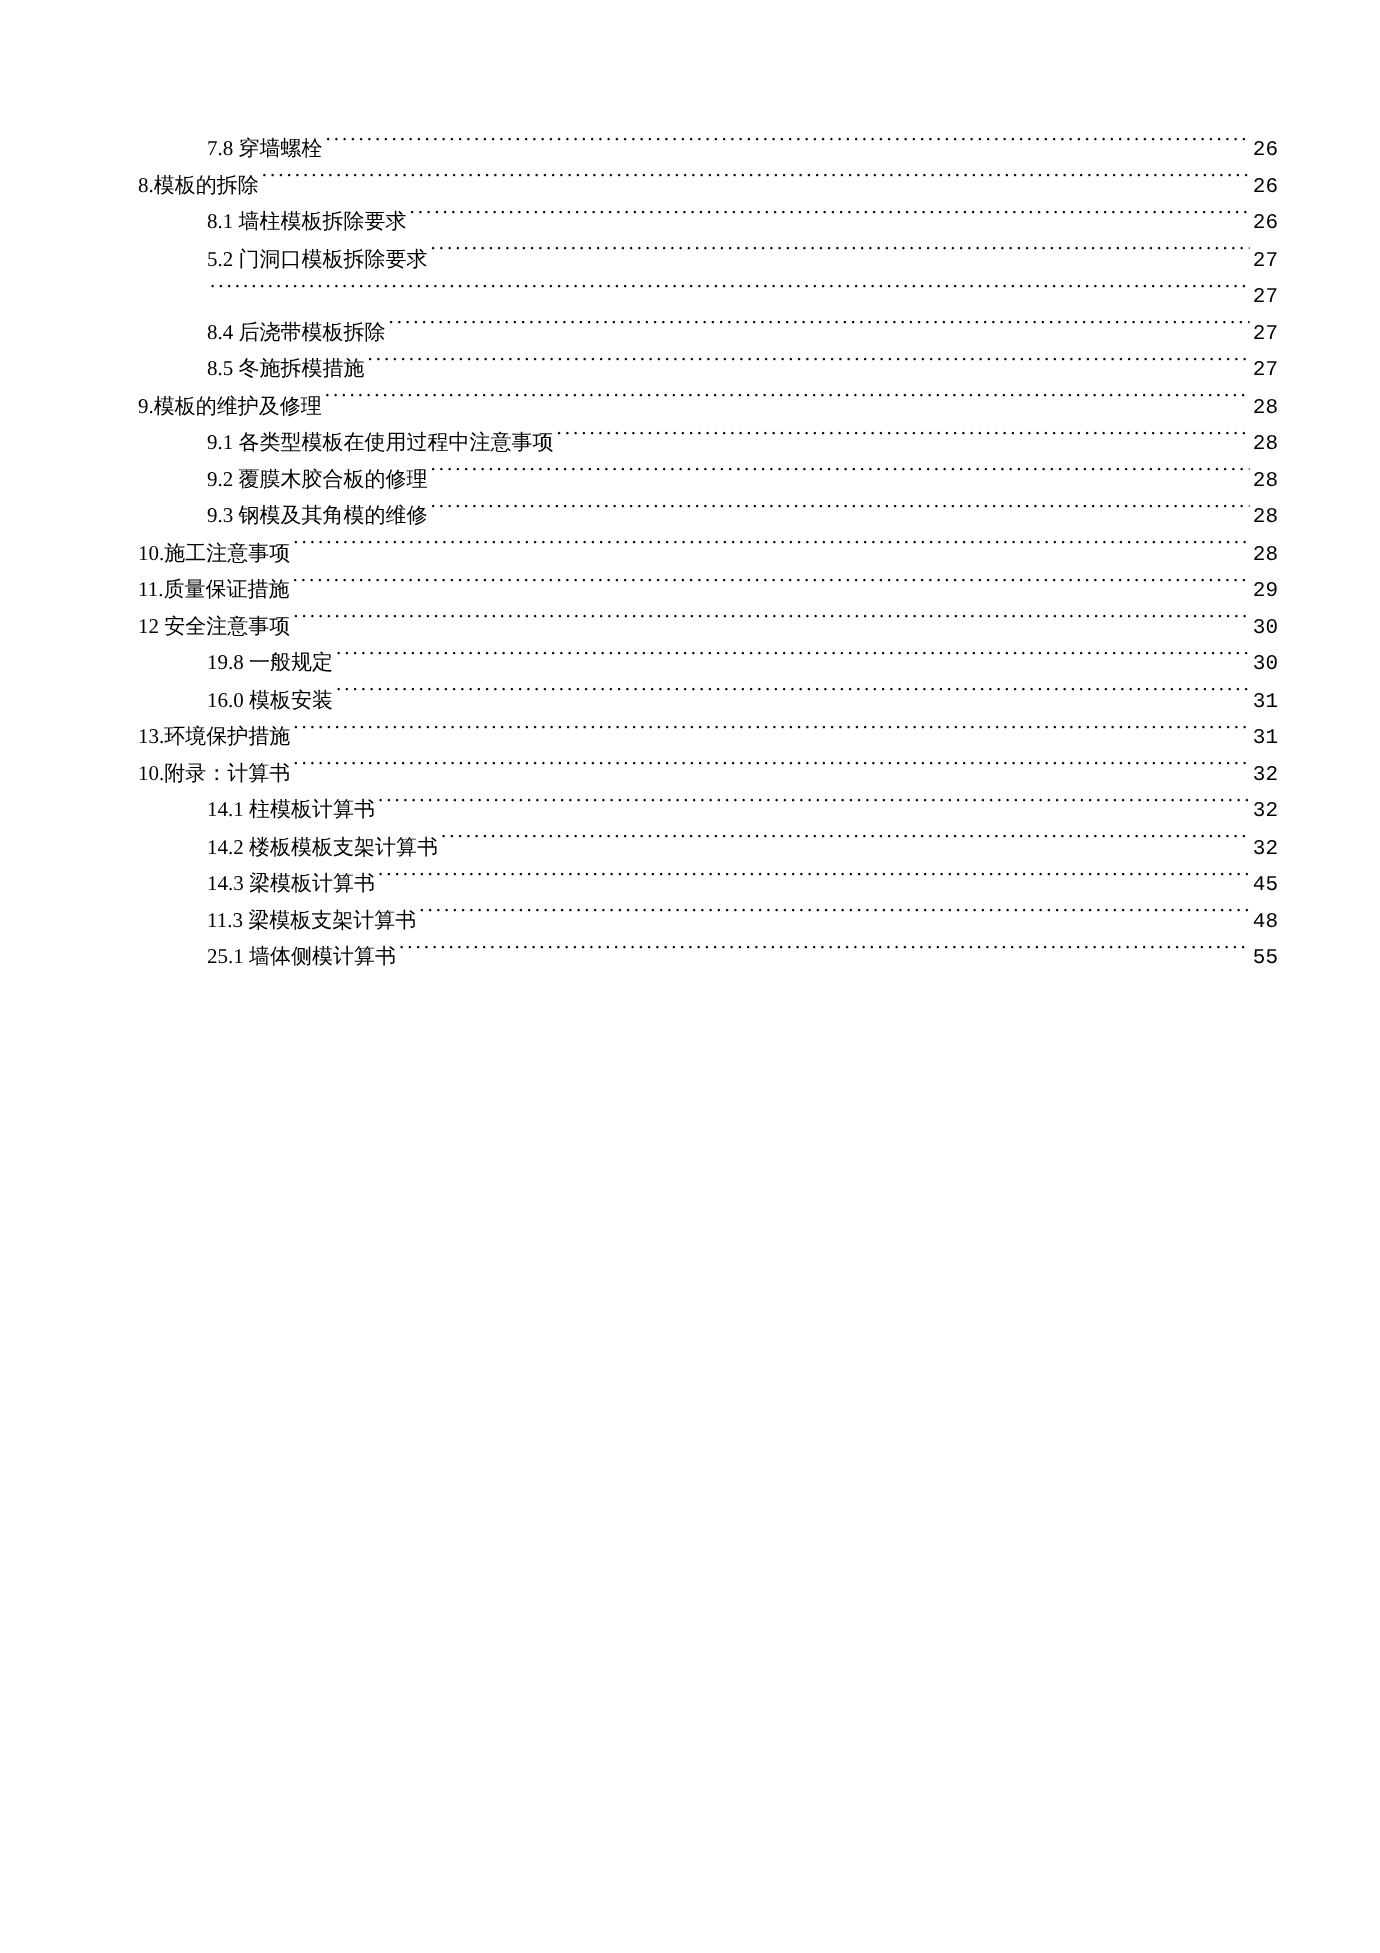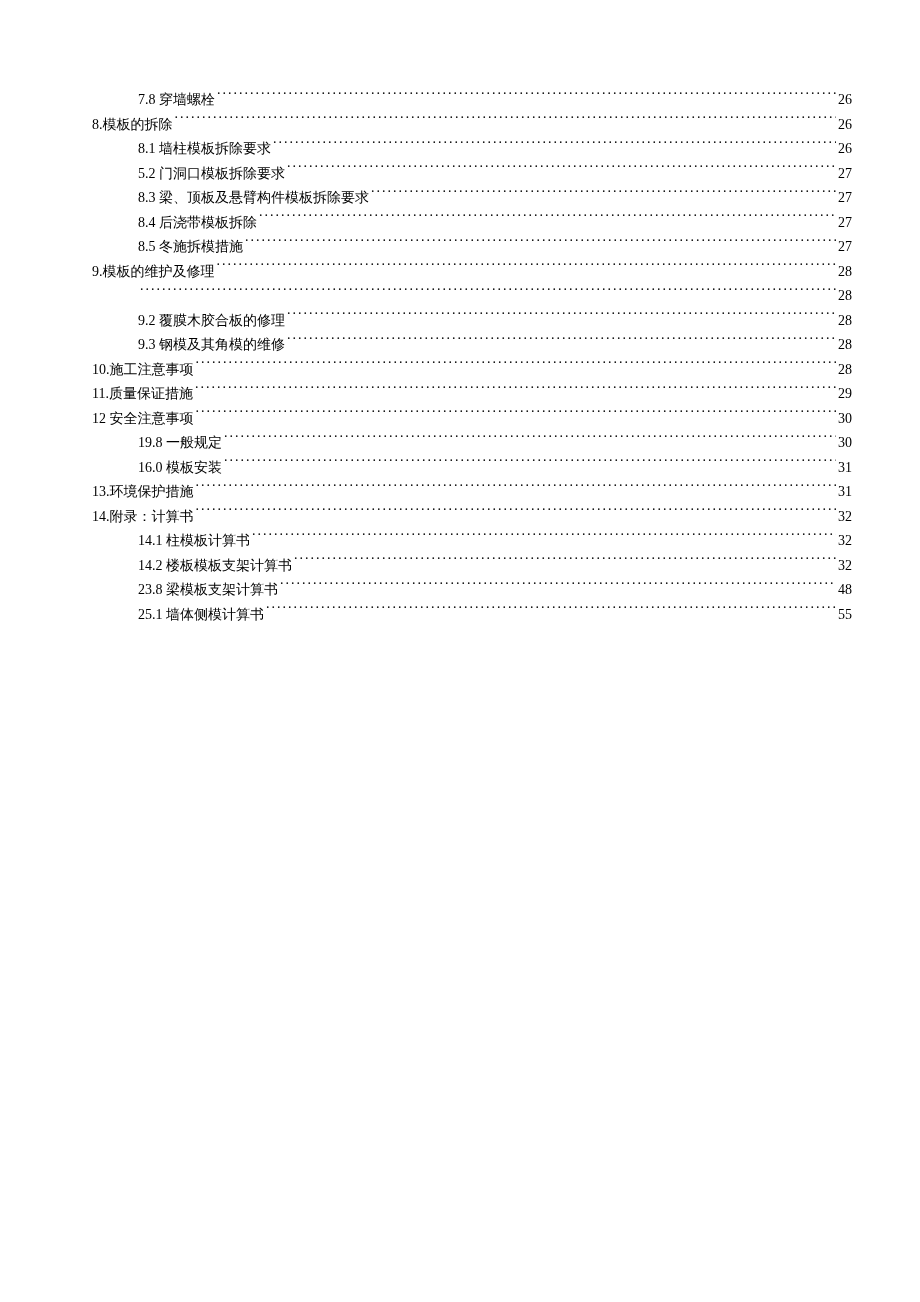--- a/index.html
+++ b/index.html
@@ -45,20 +45,21 @@
     .toc-leader::after {
       content: "............................................................................................................................................................................................................................................................................";
       position: absolute;
       left: 0;
       bottom: 0;
       letter-spacing: 2px;
       color: #000;
     }
     .toc-page {
       flex-shrink: 0;
+      font-family: Liberation Mono, monospace;
     }
   </style>
 </head>
 <body>
 
 <div class="toc" id="toc-container">
     <div class="toc-line level-2">
       <span class="toc-label">7.8 穿墙螺栓</span>
       <span class="toc-leader"></span>
       <span class="toc-page">26</span>
@@ -72,40 +73,40 @@
       <span class="toc-label">8.1 墙柱模板拆除要求</span>
       <span class="toc-leader"></span>
       <span class="toc-page">26</span>
     </div>
     <div class="toc-line level-2">
       <span class="toc-label">5.2 门洞口模板拆除要求</span>
       <span class="toc-leader"></span>
       <span class="toc-page">27</span>
     </div>
     <div class="toc-line level-2">
-      <span class="toc-label">8.3 梁、顶板及悬臂构件模板拆除要求</span>
       <span class="toc-leader"></span>
       <span class="toc-page">27</span>
     </div>
     <div class="toc-line level-2">
       <span class="toc-label">8.4 后浇带模板拆除</span>
       <span class="toc-leader"></span>
       <span class="toc-page">27</span>
     </div>
     <div class="toc-line level-2">
       <span class="toc-label">8.5 冬施拆模措施</span>
       <span class="toc-leader"></span>
       <span class="toc-page">27</span>
     </div>
     <div class="toc-line level-1">
       <span class="toc-label">9.模板的维护及修理</span>
       <span class="toc-leader"></span>
       <span class="toc-page">28</span>
     </div>
     <div class="toc-line level-2">
+      <span class="toc-label">9.1 各类型模板在使用过程中注意事项</span>
       <span class="toc-leader"></span>
       <span class="toc-page">28</span>
     </div>
     <div class="toc-line level-2">
       <span class="toc-label">9.2 覆膜木胶合板的修理</span>
       <span class="toc-leader"></span>
       <span class="toc-page">28</span>
     </div>
     <div class="toc-line level-2">
       <span class="toc-label">9.3 钢模及其角模的维修</span>
@@ -136,36 +137,41 @@
       <span class="toc-label">16.0  模板安装</span>
       <span class="toc-leader"></span>
       <span class="toc-page">31</span>
     </div>
     <div class="toc-line level-1">
       <span class="toc-label">13.环境保护措施</span>
       <span class="toc-leader"></span>
       <span class="toc-page">31</span>
     </div>
     <div class="toc-line level-1">
-      <span class="toc-label">14.附录：计算书</span>
+      <span class="toc-label">10.附录：计算书</span>
       <span class="toc-leader"></span>
       <span class="toc-page">32</span>
     </div>
     <div class="toc-line level-2">
       <span class="toc-label">14.1 柱模板计算书</span>
       <span class="toc-leader"></span>
       <span class="toc-page">32</span>
     </div>
     <div class="toc-line level-2">
       <span class="toc-label">14.2 楼板模板支架计算书</span>
       <span class="toc-leader"></span>
       <span class="toc-page">32</span>
     </div>
     <div class="toc-line level-2">
-      <span class="toc-label">23.8 梁模板支架计算书</span>
+      <span class="toc-label">14.3 梁模板计算书</span>
+      <span class="toc-leader"></span>
+      <span class="toc-page">45</span>
+    </div>
+    <div class="toc-line level-2">
+      <span class="toc-label">11.3 梁模板支架计算书</span>
       <span class="toc-leader"></span>
       <span class="toc-page">48</span>
     </div>
     <div class="toc-line level-2">
       <span class="toc-label">25.1 墙体侧模计算书</span>
       <span class="toc-leader"></span>
       <span class="toc-page">55</span>
     </div>
   </div>
 

